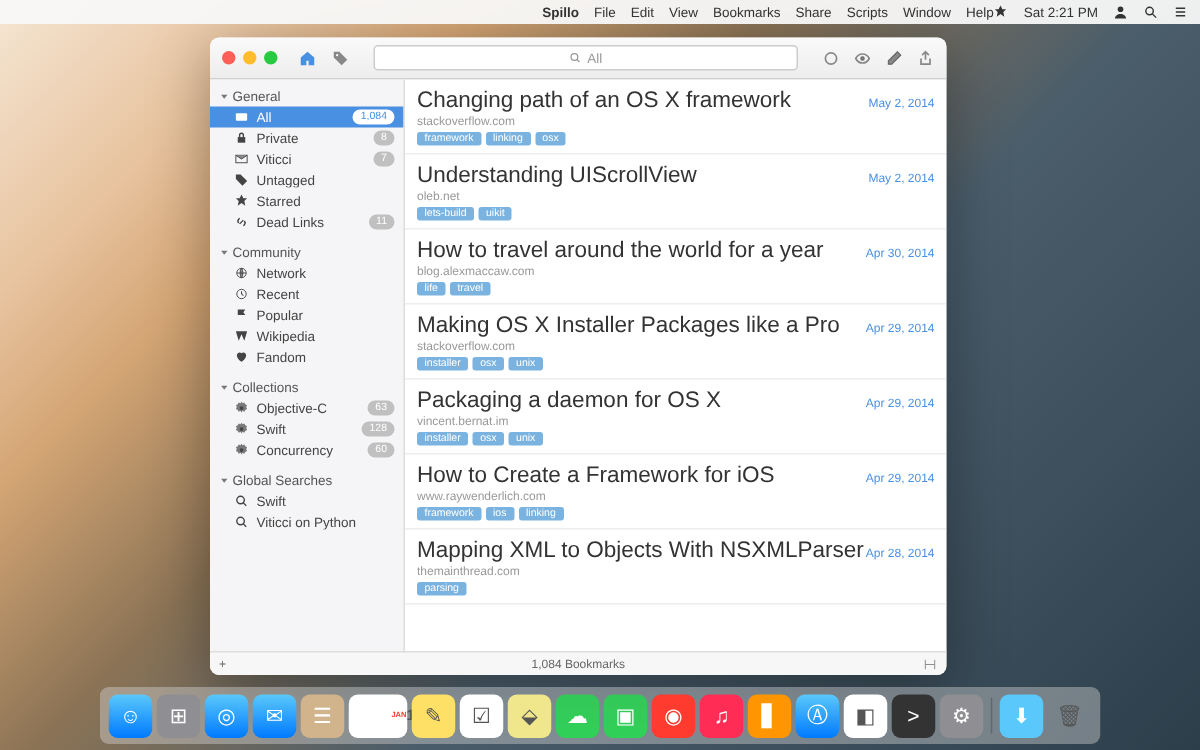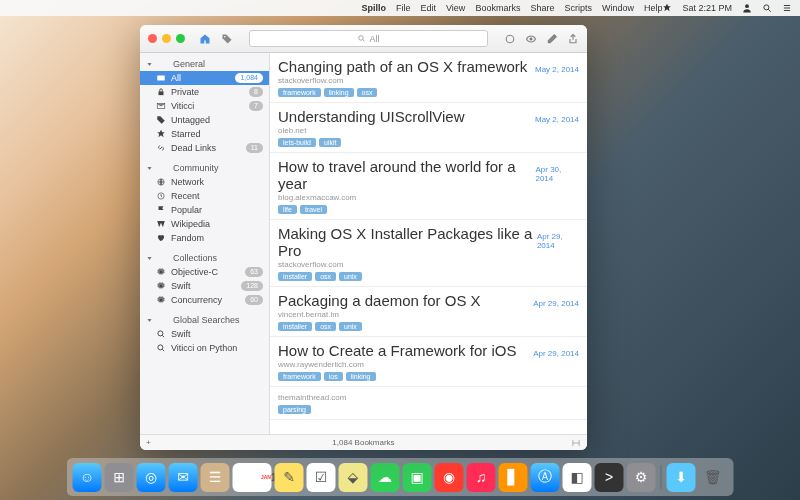--- a/index.html
+++ b/index.html
@@ -2,36 +2,36 @@
 <html><head>
 <meta charset="utf-8">
 <style>
 *{margin:0;padding:0;box-sizing:border-box;font-family:-apple-system,"Helvetica Neue",Arial,sans-serif;-webkit-font-smoothing:antialiased}
 body{width:800px;height:500px;overflow:hidden;background:linear-gradient(135deg,#f5e6d3 0%,#e8c4a0 15%,#d4a574 25%,#8b7355 40%,#4a5d6b 60%,#3d4f5c 80%,#2c3e4a 100%);position:relative}
 .menubar{height:16px;background:rgba(248,248,248,0.95);display:flex;align-items:center;padding:0 8px;font-size:9px;color:#333;justify-content:flex-end;position:relative;z-index:10}
 .menu-left{display:flex;gap:10px}
 .menu-left span:first-child{font-weight:600}
 .menu-right{display:flex;gap:10px;align-items:center}
 .menu-right svg{width:10px;height:10px}
-.window{position:absolute;left:140px;top:25px;width:447px;height:425px;background:#fff;border-radius:6px;box-shadow:0 10px 40px rgba(0,0,0,0.35);display:flex;flex-direction:column;overflow:hidden}
+.window{position:absolute;left:140px;top:25px;width:491px;height:425px;background:#fff;border-radius:6px;box-shadow:0 10px 40px rgba(0,0,0,0.35);display:flex;flex-direction:column;overflow:hidden}
 .titlebar{height:28px;background:linear-gradient(#fafafa,#ededed);border-bottom:1px solid #d0d0d0;display:flex;align-items:center;padding:0 8px;gap:6px}
 .tlights{display:flex;gap:5px}
 .tl{width:9px;height:9px;border-radius:50%}
 .tl.r{background:#ff5f57}
 .tl.y{background:#ffbd2e}
 .tl.g{background:#28ca42}
 .tbicons{display:flex;gap:10px;margin-left:8px}
 .tbicons svg{width:12px;height:12px;fill:#666}
 .search{flex:1;margin:0 10px;height:17px;background:#fff;border:1px solid #ccc;border-radius:3px;display:flex;align-items:center;justify-content:center;gap:3px;font-size:9px;color:#999}
 .tbright{display:flex;gap:9px}
 .tbright svg{width:12px;height:12px;fill:#666;stroke:#666}
 .body{flex:1;display:flex;overflow:hidden}
 .sidebar{width:130px;background:#f5f5f7;border-right:1px solid #ddd;overflow-y:auto;font-size:9px}
 .section{padding:4px 0 2px 0}
-.sechead{display:flex;align-items:center;padding:2px 6px;color:#555;font-weight:500;gap:20px}
+.sechead{display:flex;align-items:center;padding:2px 6px;color:#555;font-weight:500;gap:2px}
 .sechead svg{width:7px;height:7px;fill:#777}
 .sitem{display:flex;align-items:center;padding:2px 6px 2px 16px;color:#444;gap:5px;cursor:pointer}
 .sitem.sel{background:#4a90e2;color:#fff}
 .sitem svg{width:10px;height:10px;fill:#888;flex-shrink:0}
 .sitem.sel svg{fill:#fff}
 .sitem .lbl{flex:1;white-space:nowrap;overflow:hidden}
 .badge{background:#c0c0c0;color:#fff;border-radius:7px;padding:0 5px;font-size:7px;line-height:10px;min-width:14px;text-align:center}
 .sitem.sel .badge{background:#fff;color:#4a90e2}
 .content{flex:1;overflow-y:auto;background:#fff}
 .entry{padding:5px 8px;border-bottom:1px solid #eee}
@@ -333,20 +333,24 @@
             <span class="edate">Apr 29, 2014</span>
           </div>
           <div class="edomain">www.raywenderlich.com</div>
           <div class="etags">
             <span class="tag">framework</span>
             <span class="tag">ios</span>
             <span class="tag">linking</span>
           </div>
         </div>
         <div class="entry">
+          <div class="erow1">
+            <span class="etitle">Mapping XML to Objects With NSXMLParser</span>
+            <span class="edate">Apr 28, 2014</span>
+          </div>
           <div class="edomain">themainthread.com</div>
           <div class="etags">
             <span class="tag">parsing</span>
           </div>
         </div>
       </div>
   </div>
 
   <div class="statusbar" style="position:relative">
     <span>+</span>

